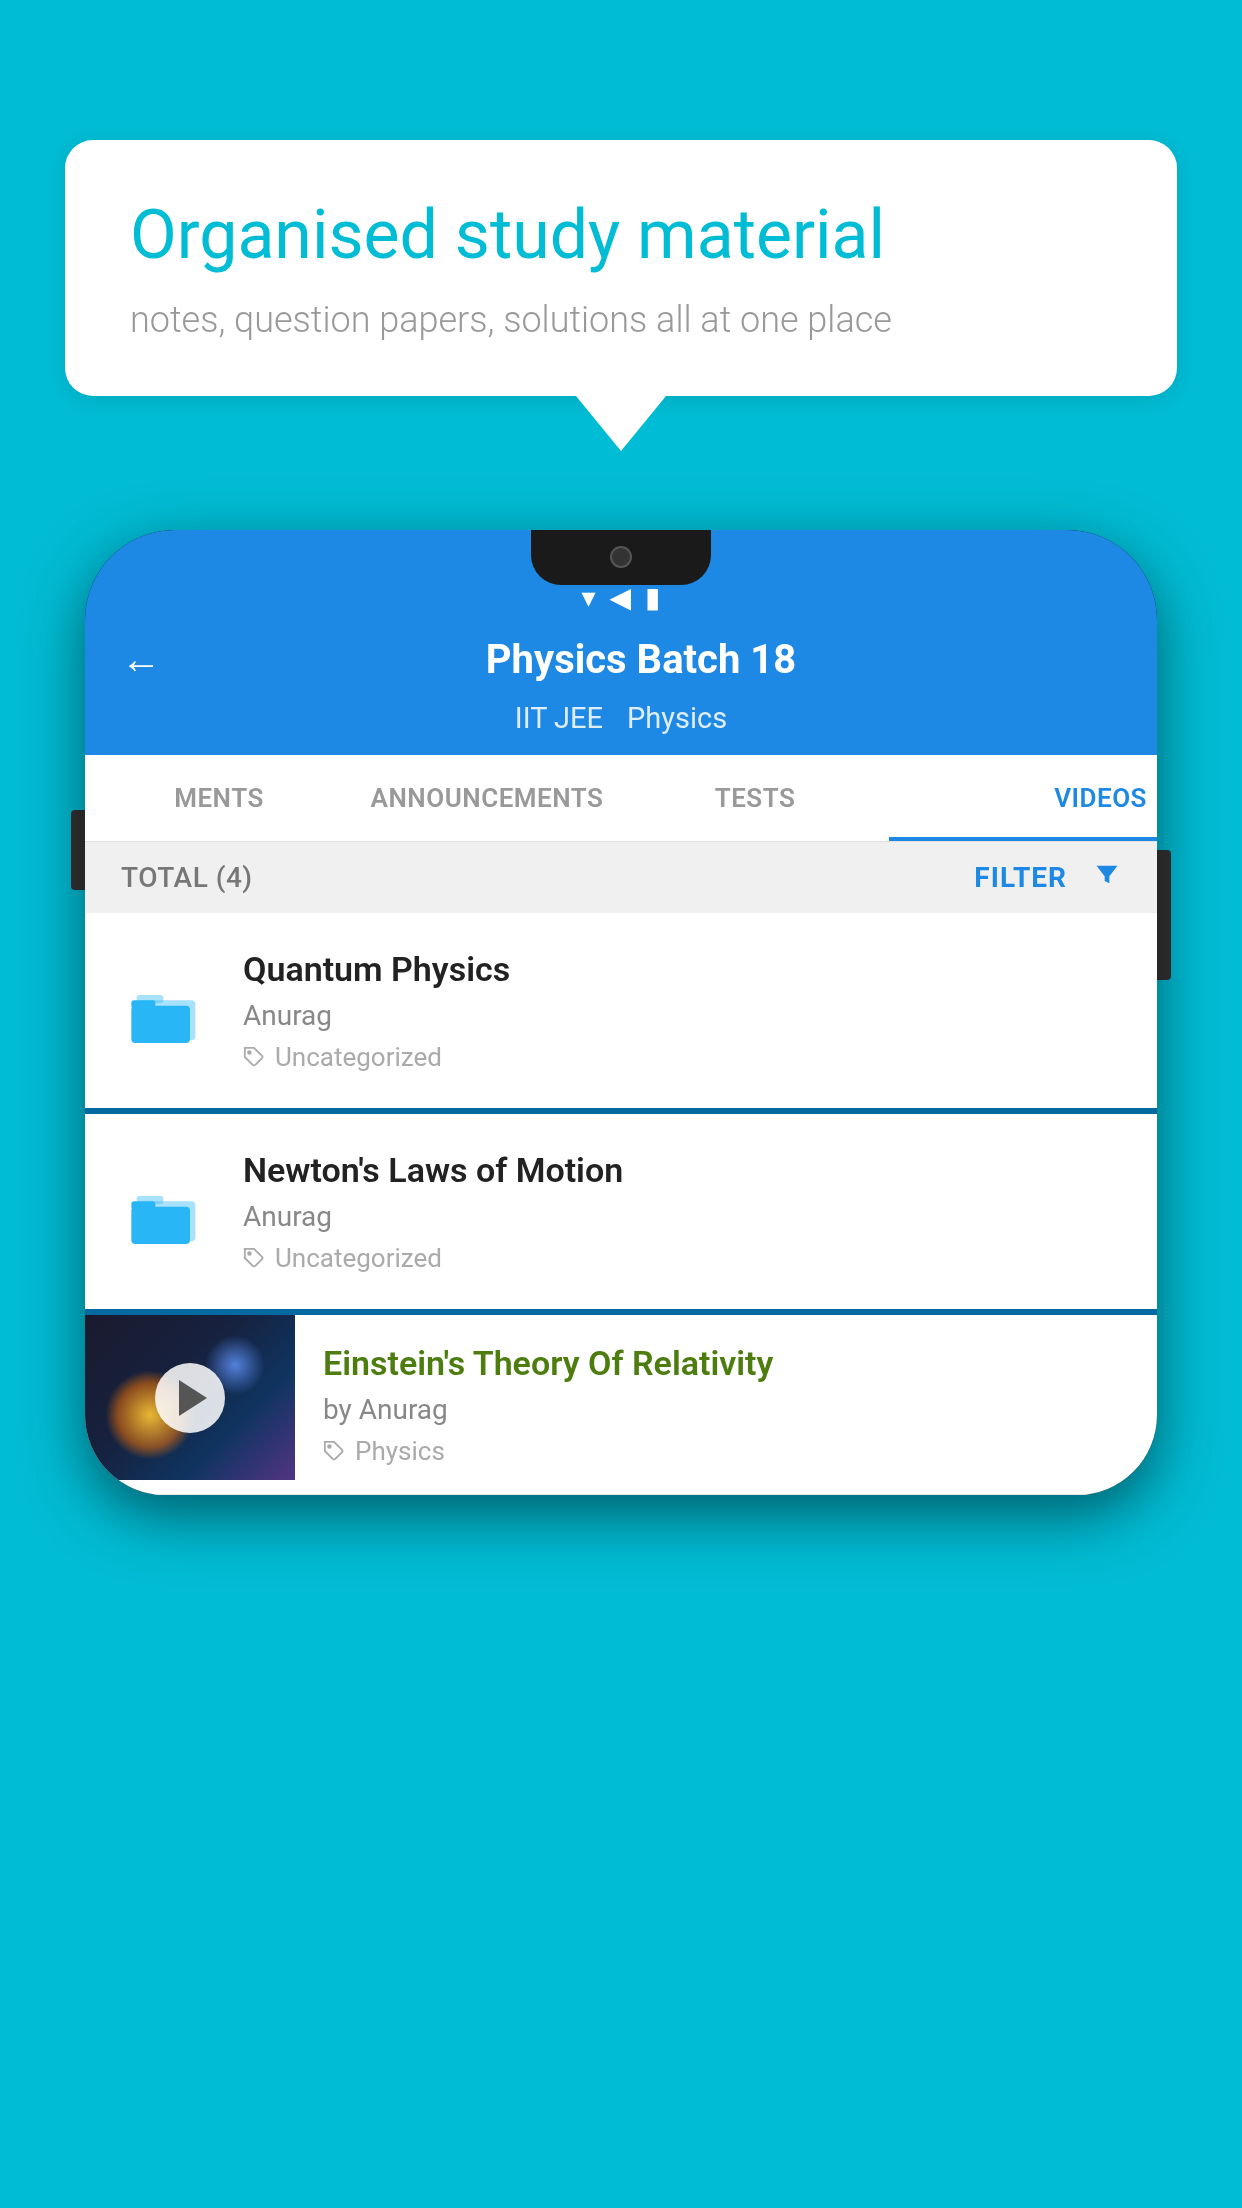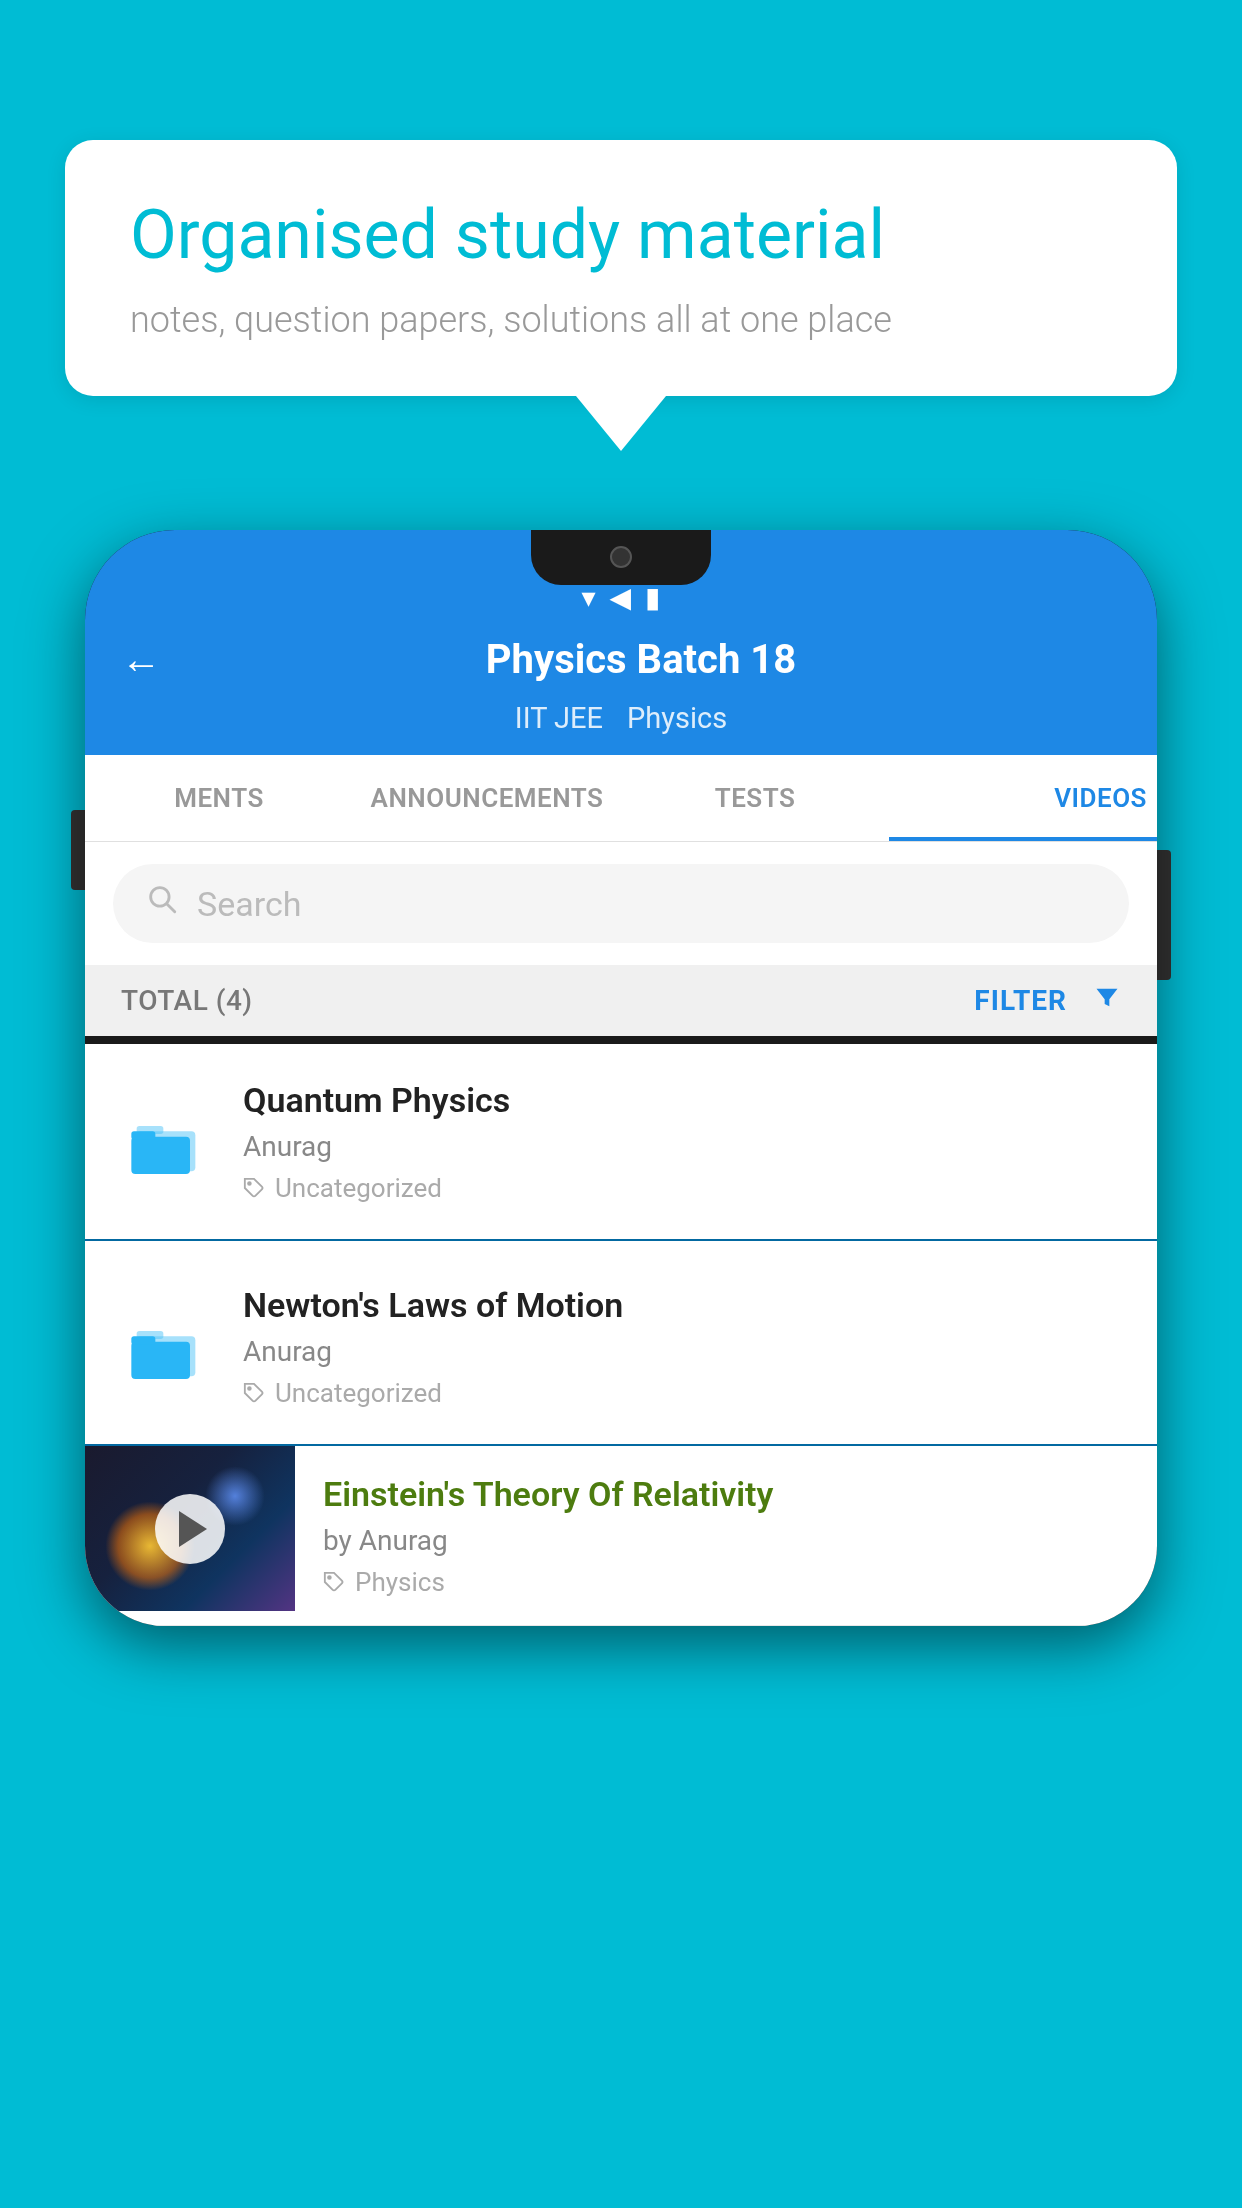--- a/index.html
+++ b/index.html
@@ -232,23 +232,22 @@
     }
 
     
     .list-container {
       background: white;
     }
     .list-item {
       display: flex;
       align-items: center;
       padding: 36px 36px;
-      border-bottom: 2px solid #0369a1;
+      border-bottom: 6px solid #0369a1;
       gap: 32px;
-      margin-top: 8px;
     }
     .item-icon {
       width: 90px;
       height: 90px;
       flex-shrink: 0;
       display: flex;
       align-items: center;
       justify-content: center;
     }
     .item-info {
@@ -428,31 +427,20 @@
         <span>ANNOUNCEMENTS</span>
       </div>
       <div class="tab">
         <span>TESTS</span>
       </div>
       <div class="tab active">
         <span>VIDEOS</span>
       </div>
     </div>
 
-    <div class="search-bar-wrapper">
-      <div class="search-bar">
-        <span class="search-icon-svg">
-          <svg width="34" height="34" viewBox="0 0 24 24" fill="none">
-            <circle cx="10.5" cy="10.5" r="6.5" stroke="#bbb" stroke-width="2"></circle>
-            <line x1="15.5" y1="15.5" x2="21" y2="21" stroke="#bbb" stroke-width="2" stroke-linecap="round"></line>
-          </svg>
-        </span>
-        <span class="search-placeholder">Search</span>
-      </div>
-    </div>
 
     <div class="filter-bar">
       <span class="total-count">TOTAL (4)</span>
       <div class="filter-btn">
         <span>FILTER</span>
         <span class="filter-funnel">
           <svg width="28" height="28" viewBox="0 0 24 24" fill="#1e88e5">
             <path d="M3 5h18l-7 9v6l-4-2v-4L3 5z"></path>
           </svg>
         </span>

